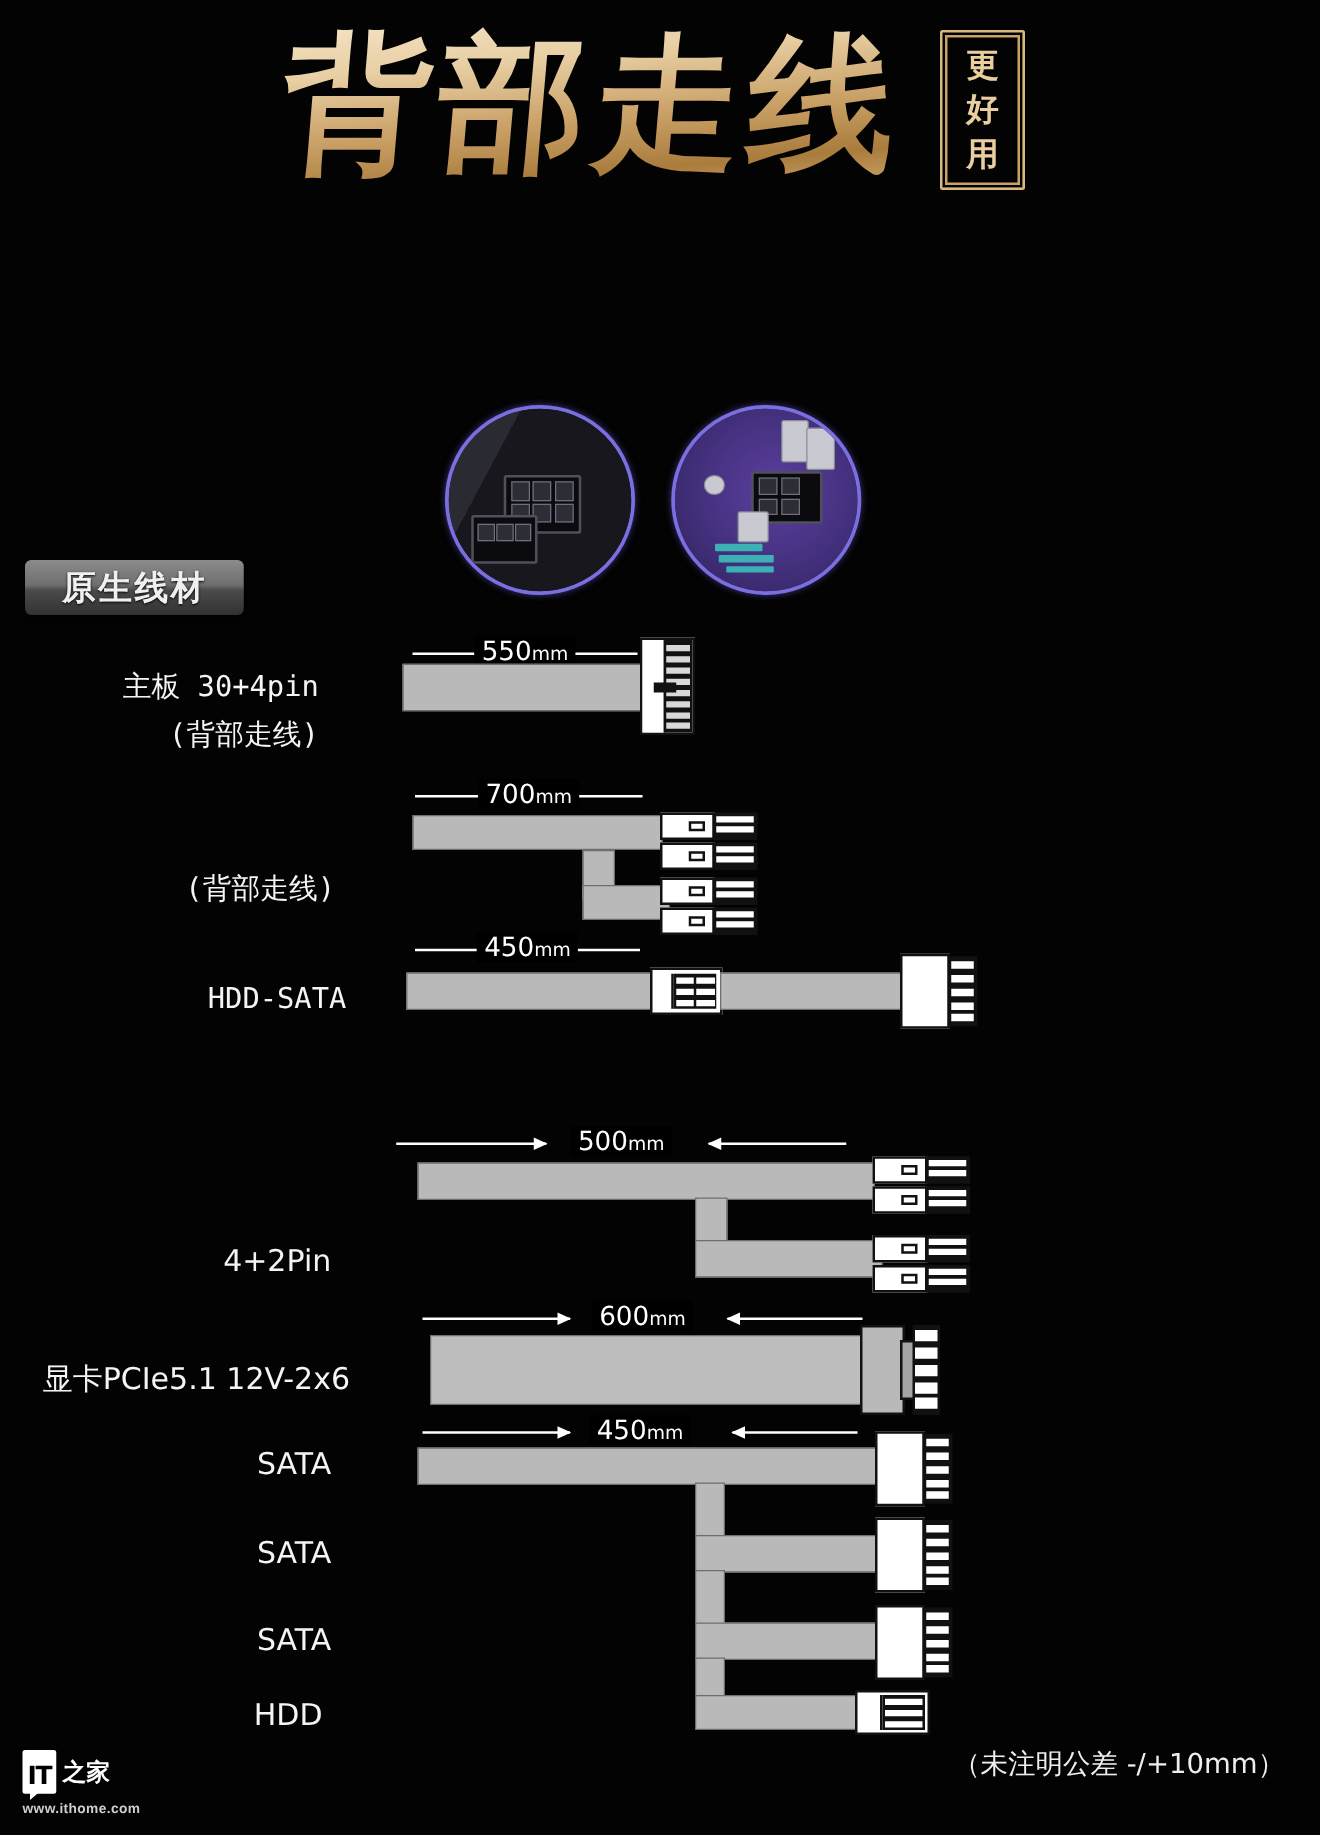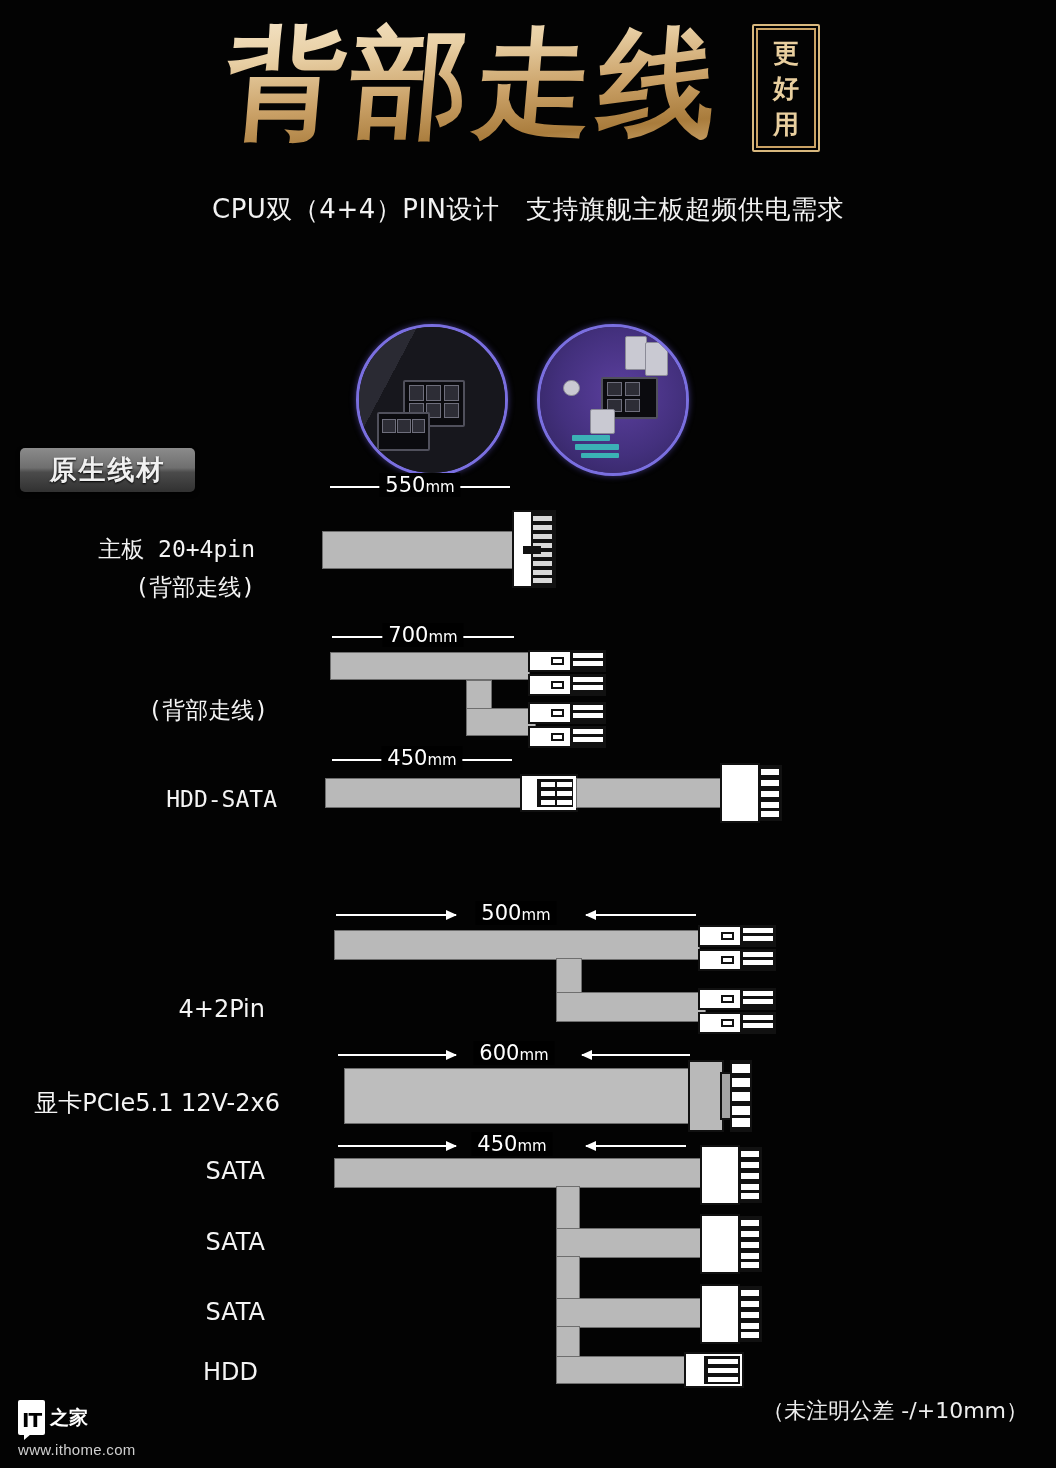--- a/index.html
+++ b/index.html
@@ -166,36 +166,35 @@
   #watermark .it{
     background:#fff;color:#000;font-weight:700;font-size:20px;line-height:20px;
     padding:10px 4px 5px 4px;border-radius:2px;position:relative;letter-spacing:-1px;
     font-family:"DejaVu Sans","Liberation Sans",sans-serif;
   }
   #watermark .it::after{
     content:"";position:absolute;left:6px;bottom:-5px;border-top:6px solid #fff;
     border-right:7px solid transparent;
   }
   #watermark .zh{color:#fff;font-size:19px;font-family:"DejaVu Serif","Liberation Serif",serif;font-weight:700;}
-  #watermark .url{color:#cfcfcf;font-size:15px;margin-top:6px;letter-spacing:.3px;}
+  #watermark .url{color:#cfcfcf;font-size:11px;margin-top:6px;letter-spacing:.3px;font-weight:bold;}
 </style>
 </head>
 <body>
 
 <div id="header">
   <div id="title-calligraphy">背部走线</div>
   <div id="seal-box">
     <span>更</span>
     <span>好</span>
     <span>用</span>
   </div>
 </div>
 
 <div id="desc">
-  <div class="line">CPU双（4+4）PIN设计　支持旗舰主板超频供电需求</div>
 </div>
 
 <div id="photos">
   <div class="photo" id="photo-cpu-connector-left">
     <div class="ph-inner">
       <div class="sock" style="left:30%;top:36%;width:40%;height:30%;"></div>
       <div class="sockpin" style="left:34%;top:40%;width:9%;height:9%;"></div>
       <div class="sockpin" style="left:46%;top:40%;width:9%;height:9%;"></div>
       <div class="sockpin" style="left:58%;top:40%;width:9%;height:9%;"></div>
       <div class="sockpin" style="left:34%;top:52%;width:9%;height:9%;"></div>
@@ -224,24 +223,24 @@
     </div>
   </div>
 </div>
 
 <div id="badge-native-cable">
   <span>原生线材</span>
 </div>
 
 <div id="diagram">
 
-  <div class="lbl r" style="left:255px;top:534px;">主板 20+4pin</div>
+  <div class="lbl r" style="left:255px;top:534px;">主板 30+4pin</div>
   <div class="lbl r" style="left:255px;top:572px;">(背部走线)</div>
 
-  <div class="dim" style="left:330px;top:477px;width:180px;text-decoration:underline;">
+  <div class="dim" style="left:330px;top:513px;width:180px;text-decoration:underline;">
     <div class="arrow left" style="left:0;width:62px;"></div>
     <div class="arrow right" style="right:0;width:62px;"></div>
     <div class="txt"><span>550</span><span class="u">mm</span></div>
   </div>
 
   <div class="cable" style="left:322px;top:531px;width:192px;height:38px;"></div>
   <div class="conn atx" style="left:512px;top:510px;width:44px;height:78px;">
     <div class="body"></div>
     <div class="pins">
       <i style="top:4px"></i>
@@ -328,21 +327,21 @@
         <i style="top:4px"></i>
         <i style="top:15px"></i>
         <i style="top:26px"></i>
         <i style="top:37px"></i>
         <i style="top:46px"></i>
       </div>
   </div>
 
   <div class="lbl sans r" style="left:265px;top:995px;">4+2Pin</div>
 
-  <div class="dim" style="left:336px;top:905px;width:360px;text-align:center;">
+  <div class="dim" style="left:317px;top:905px;width:360px;text-align:center;">
     <div class="arrow left" style="left:0;width:120px;"></div>
     <div class="arrow right" style="right:0;width:110px;"></div>
     <div class="txt"><span>500</span><span class="u">mm</span></div>
   </div>
 
   <div class="cable" style="left:334px;top:930px;width:366px;height:30px;"></div>
   <div class="cable" style="left:556px;top:958px;width:26px;height:46px;"></div>
   <div class="cable" style="left:556px;top:992px;width:150px;height:30px;"></div>
 
   <div class="conn cpu44" style="left:698px;top:925px;">

